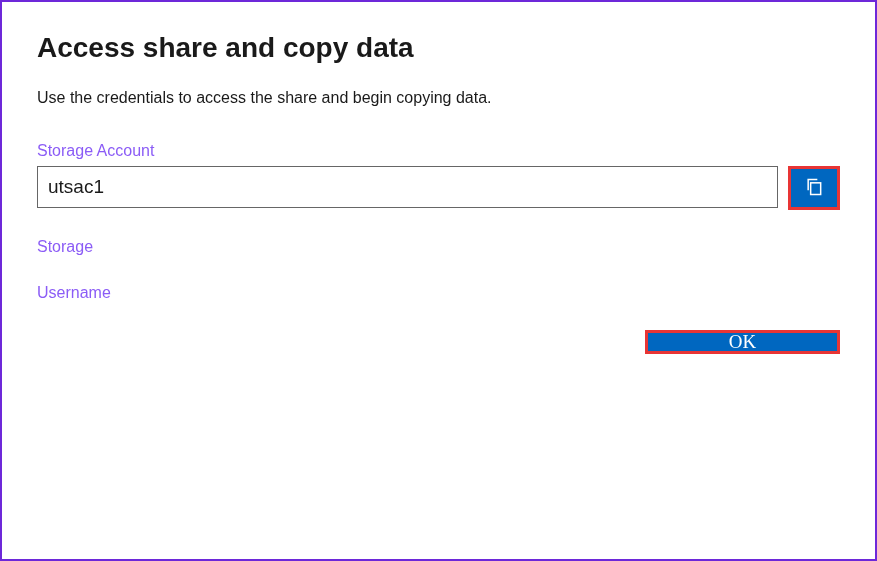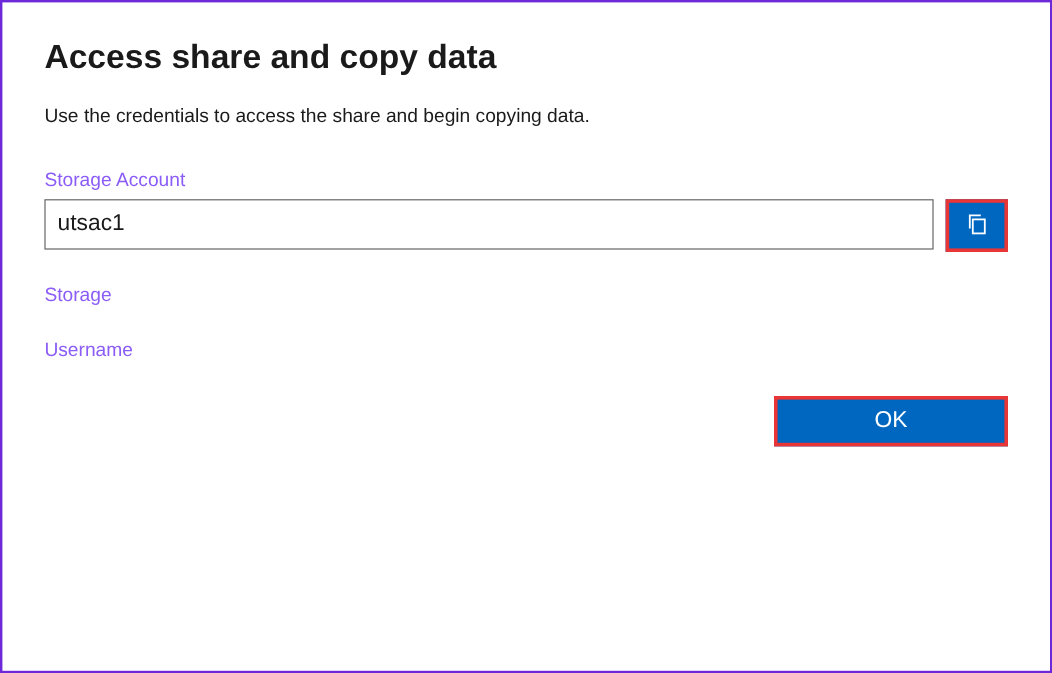--- a/index.html
+++ b/index.html
@@ -71,26 +71,26 @@
       width: 20px;
       height: 22px;
     }
     .button-row {
       display: flex;
       justify-content: flex-end;
       margin-top: 20px;
     }
     .ok-button {
       width: 195px;
-      height: 42px;
+      height: 24px;
       background: #0067c0;
       border: 3px solid #e83535;
       color: #fff;
       font-size: 19px;
-      font-family: Liberation Sans, sans-serif;
+      font-family: Liberation Serif, serif;
       font-weight: 400;
       cursor: pointer;
       display: flex;
       align-items: center;
       justify-content: center;
     }
   </style>
 </head>
 <body>
 

